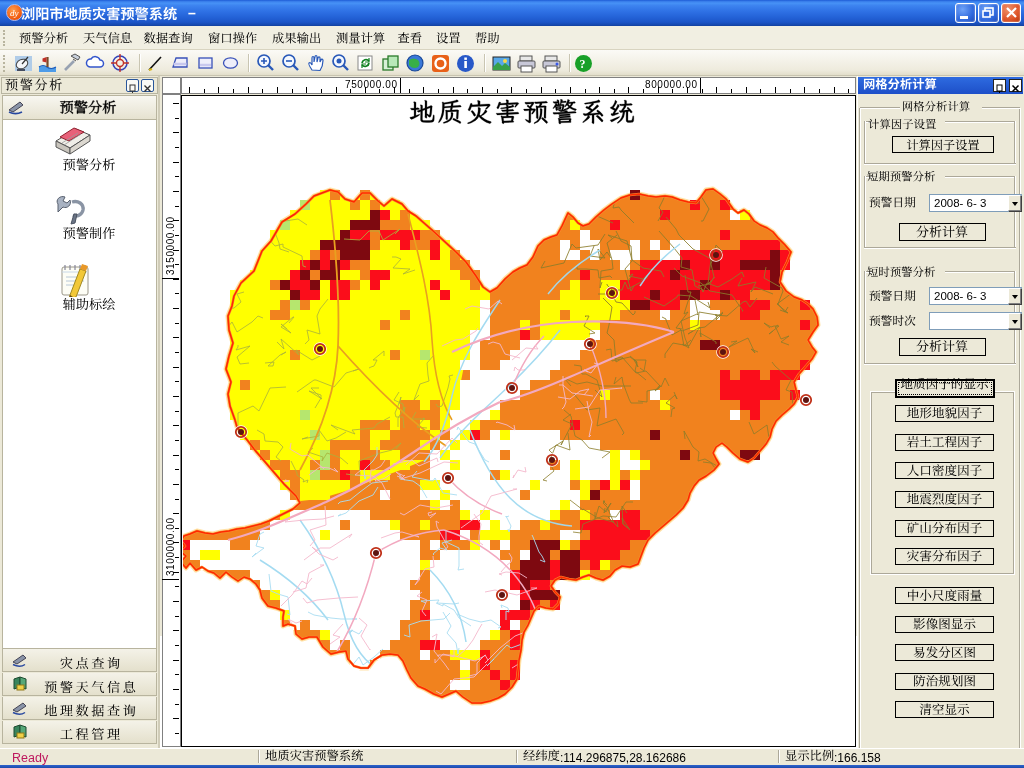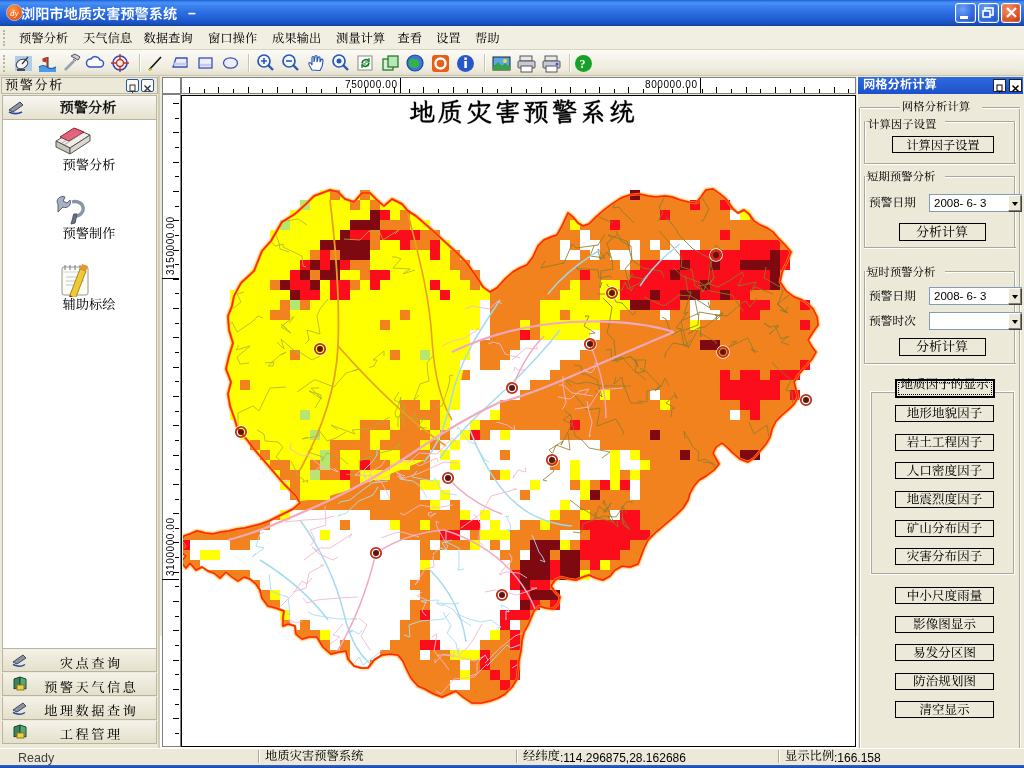--- a/index.html
+++ b/index.html
@@ -382,21 +382,21 @@
     <div class="abs btn" style="left:895px;top:462px;width:99px;height:17px"></div>
     <div class="abs btn" style="left:895px;top:490.5px;width:99px;height:17px"></div>
     <div class="abs btn" style="left:895px;top:519.5px;width:99px;height:17px"></div>
     <div class="abs btn" style="left:895px;top:547.5px;width:99px;height:17px"></div>
     <div class="abs btn" style="left:895px;top:587px;width:99px;height:17px"></div>
     <div class="abs btn" style="left:895px;top:615.5px;width:99px;height:17px"></div>
     <div class="abs btn" style="left:895px;top:644px;width:99px;height:17px"></div>
     <div class="abs btn" style="left:895px;top:672.5px;width:99px;height:17px"></div>
     <div class="abs btn" style="left:895px;top:701px;width:99px;height:17px"></div>
     <div id="statusbar" class="abs"></div>
-    <div class="abs" style="left:18px;top:751px;font:12.5px 'Liberation Sans';color:#404040">Ready</div>
+    <div class="abs" style="left:12px;top:751px;font:12.5px 'Liberation Sans';color:#be185d">Ready</div>
     <div class="abs ssep" style="left:258px"></div>
     <div class="abs ssep" style="left:516px"></div>
     <div class="abs ssep" style="left:778px"></div>
     <div class="abs" style="left:560px;top:751px;font:12px 'Liberation Sans'">:114.296875,28.162686</div>
     <div class="abs" style="left:834px;top:751px;font:12px 'Liberation Sans'">:166.158</div>
     <div id="blueline" class="abs"></div>
     <svg style="position:absolute;left:183px;top:97px" width="672" height="649" viewBox="183 97 672 649">
       <rect x="183" y="97" width="672" height="649" fill="#fff"></rect>
       <path d="M314 196 L330 190 L338 192 L345 199 L354 202 L362 193 L370 193 L378 201 L384 206 L392 199 L402 204 L408 211 L416 216 L424 223 L432 230 L444 241 L456 252 L466 262 L476 276 L483 287 L490 292 L497 288 L505 279 L513 272 L520 268 L527 265 L533 257 L538 246 L544 240 L551 237 L557 235 L562 226 L568 213 L573 217 L578 223 L583 226 L589 224 L596 217 L604 210 L612 204 L621 198 L630 195 L639 194 L648 196 L656 197 L665 196 L672 197 L680 200 L688 202 L696 203 L701 197 L706 190 L713 189 L720 194 L726 199 L733 209 L738 213 L744 210 L749 214 L754 221 L760 225 L767 228 L773 232 L778 238 L785 245 L791 252 L787 262 L782 272 L780 282 L786 291 L794 297 L802 300 L808 304 L813 309 L817 317 L818 325 L813 332 L808 340 L812 347 L816 352 L812 359 L806 366 L799 374 L794 382 L796 390 L798 397 L794 404 L789 409 L782 415 L776 421 L772 429 L770 437 L766 444 L760 451 L754 458 L748 462 L740 459 L733 453 L727 447 L722 443 L716 447 L713 453 L716 459 L719 464 L714 470 L706 476 L699 480 L694 486 L690 493 L688 500 L683 508 L676 515 L669 521 L662 527 L655 533 L648 540 L644 548 L641 556 L638 564 L630 567 L622 566 L615 570 L610 576 L603 580 L596 578 L589 575 L583 577 L576 580 L569 579 L561 577 L555 580 L551 586 L555 592 L560 597 L558 604 L553 609 L546 608 L539 606 L534 611 L531 618 L528 625 L524 632 L522 640 L521 650 L519 660 L518 670 L517 679 L512 687 L505 694 L498 698 L490 701 L481 703 L472 703 L463 697 L456 691 L449 694 L442 697 L434 694 L425 689 L418 686 L411 678 L407 670 L403 661 L398 655 L390 654 L382 655 L374 660 L368 668 L361 668 L354 666 L348 659 L346 651 L339 652 L331 654 L323 647 L317 637 L309 637 L302 639 L296 634 L295 626 L288 624 L283 626 L283 617 L284 611 L276 608 L268 606 L262 598 L260 590 L256 584 L250 579 L244 577 L238 581 L232 577 L226 572 L220 578 L214 573 L208 571 L202 567 L196 570 L190 563 L186 568 L181 562 L186 556 L180 551 L185 546 L181 541 L184 536 L190 534 L197 531 L205 533 L213 534 L221 532 L229 531 L237 529 L245 528 L253 526 L261 524 L269 521 L277 517 L285 513 L293 509 L300 503 L296 496 L290 490 L284 484 L278 477 L272 470 L266 463 L260 456 L254 449 L248 441 L242 434 L237 427 L235 420 L230 406 L228 394 L231 382 L226 369 L229 356 L233 343 L229 330 L228 316 L232 306 L234 296 L241 283 L254 271 L262 251 L271 241 L282 222 L295 214 L306 204 Z" fill="none" stroke="#FFE2A8" stroke-width="5" stroke-linejoin="round"></path>
       <path d="M314 196 L330 190 L338 192 L345 199 L354 202 L362 193 L370 193 L378 201 L384 206 L392 199 L402 204 L408 211 L416 216 L424 223 L432 230 L444 241 L456 252 L466 262 L476 276 L483 287 L490 292 L497 288 L505 279 L513 272 L520 268 L527 265 L533 257 L538 246 L544 240 L551 237 L557 235 L562 226 L568 213 L573 217 L578 223 L583 226 L589 224 L596 217 L604 210 L612 204 L621 198 L630 195 L639 194 L648 196 L656 197 L665 196 L672 197 L680 200 L688 202 L696 203 L701 197 L706 190 L713 189 L720 194 L726 199 L733 209 L738 213 L744 210 L749 214 L754 221 L760 225 L767 228 L773 232 L778 238 L785 245 L791 252 L787 262 L782 272 L780 282 L786 291 L794 297 L802 300 L808 304 L813 309 L817 317 L818 325 L813 332 L808 340 L812 347 L816 352 L812 359 L806 366 L799 374 L794 382 L796 390 L798 397 L794 404 L789 409 L782 415 L776 421 L772 429 L770 437 L766 444 L760 451 L754 458 L748 462 L740 459 L733 453 L727 447 L722 443 L716 447 L713 453 L716 459 L719 464 L714 470 L706 476 L699 480 L694 486 L690 493 L688 500 L683 508 L676 515 L669 521 L662 527 L655 533 L648 540 L644 548 L641 556 L638 564 L630 567 L622 566 L615 570 L610 576 L603 580 L596 578 L589 575 L583 577 L576 580 L569 579 L561 577 L555 580 L551 586 L555 592 L560 597 L558 604 L553 609 L546 608 L539 606 L534 611 L531 618 L528 625 L524 632 L522 640 L521 650 L519 660 L518 670 L517 679 L512 687 L505 694 L498 698 L490 701 L481 703 L472 703 L463 697 L456 691 L449 694 L442 697 L434 694 L425 689 L418 686 L411 678 L407 670 L403 661 L398 655 L390 654 L382 655 L374 660 L368 668 L361 668 L354 666 L348 659 L346 651 L339 652 L331 654 L323 647 L317 637 L309 637 L302 639 L296 634 L295 626 L288 624 L283 626 L283 617 L284 611 L276 608 L268 606 L262 598 L260 590 L256 584 L250 579 L244 577 L238 581 L232 577 L226 572 L220 578 L214 573 L208 571 L202 567 L196 570 L190 563 L186 568 L181 562 L186 556 L180 551 L185 546 L181 541 L184 536 L190 534 L197 531 L205 533 L213 534 L221 532 L229 531 L237 529 L245 528 L253 526 L261 524 L269 521 L277 517 L285 513 L293 509 L300 503 L296 496 L290 490 L284 484 L278 477 L272 470 L266 463 L260 456 L254 449 L248 441 L242 434 L237 427 L235 420 L230 406 L228 394 L231 382 L226 369 L229 356 L233 343 L229 330 L228 316 L232 306 L234 296 L241 283 L254 271 L262 251 L271 241 L282 222 L295 214 L306 204 Z" fill="#F1821E"></path>

